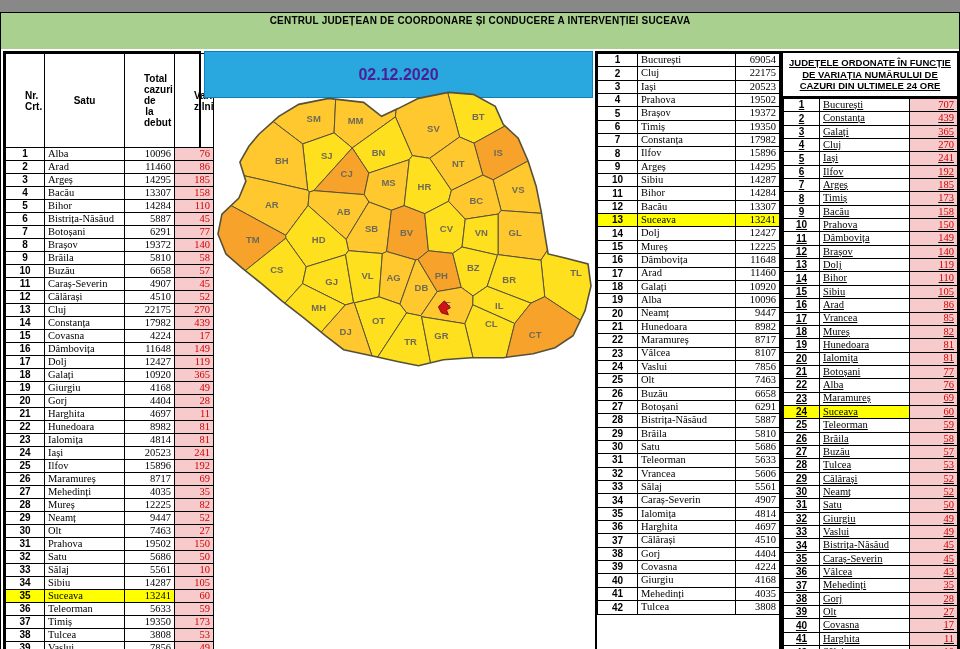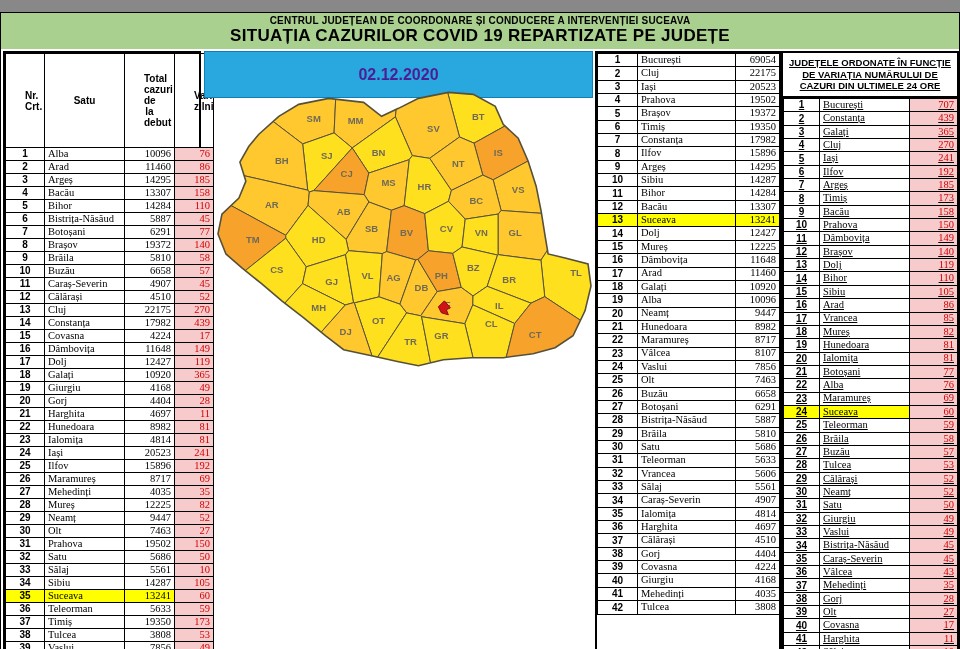--- a/index.html
+++ b/index.html
@@ -55,21 +55,20 @@
   .mid-panel   { top:38px; left:594px; width:186px; height:609px; }
   .right-panel { top:38px; left:780px; width:178px; height:609px;text-decoration:underline; }
 </style>
 </head>
 <body>
 
 <div class="page">
 
   <div class="banner">
     <div class="line1">CENTRUL JUDEȚEAN DE COORDONARE ȘI CONDUCERE A INTERVENȚIEI SUCEAVA</div>
-    <div class="line2">SITUAȚIA CAZURILOR COVID 19 REPARTIZATE PE JUDEȚE</div>
   </div>
 
   <div class="panel left-panel">
     <table>
       <thead>
         <tr>
           <th style="width:28px">Nr. Crt.</th>
           <th style="width:80px">Satu</th>
           <th style="width:50px">Total cazuri de la debut</th>
           <th style="width:38px">Variatie zilnica</th>

